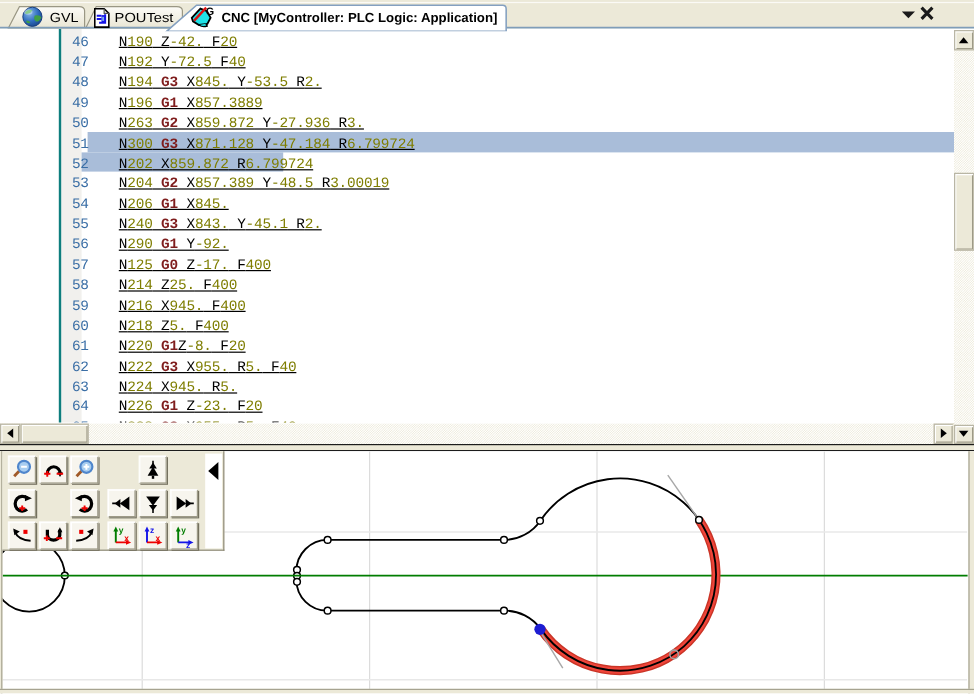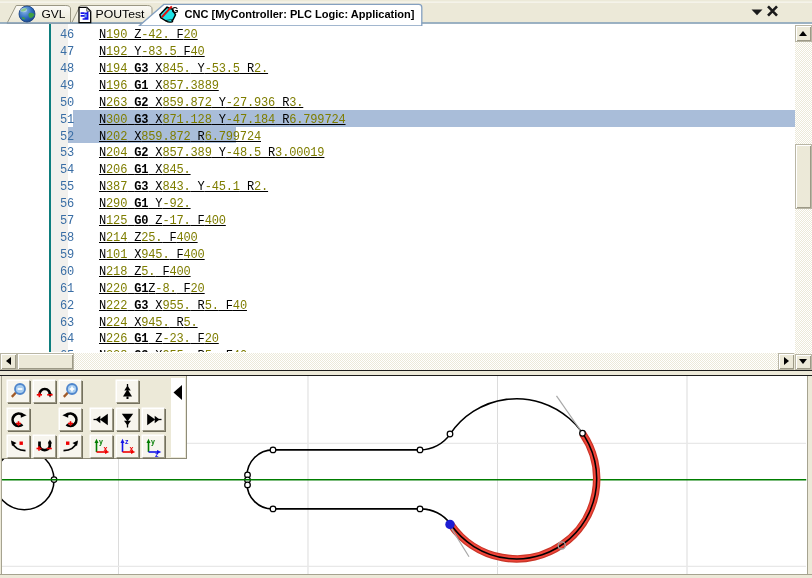--- a/index.html
+++ b/index.html
@@ -10,21 +10,21 @@
 #code{left:0;top:23.6px;width:795px;height:328.9px;background:#fff;overflow:hidden;}
 #gutgray{left:51px;top:0;width:17px;height:329px;background:#f1f0ed;}
 #teal{left:49px;top:0;width:2px;height:329px;background:#0e7e7e;}
 #sel1{left:73px;top:86.6px;width:722px;height:16.9px;background:#a9bdd9;}
 #sel2{left:68px;top:103.5px;width:167.5px;height:16.4px;background:#a9bdd9;}
 pre{margin:0;font-family:"Liberation Mono",monospace;font-size:12px;line-height:16.9px;
   letter-spacing:-0.16px;padding-left:27px;}
 #nums{left:0;top:-13.4px;width:47px;text-align:right;color:#3a6ea5;}
 #src{left:72px;top:-13.4px;color:#000;text-decoration:underline;}
 #src i{color:#7e7d00;font-style:normal;}
-#src b{color:#000000;font-weight:bold;}
+#src b{color:#7f1d1d;font-weight:bold;}
 
 .sbtn{background:#ece9d8;box-shadow:inset 1px 1px 0 #fff,inset -1px -1px 0 #9d9a87;
   border:1px solid #b9b6a5;box-sizing:border-box;display:flex;align-items:center;justify-content:center;}
 .tri{width:0;height:0;}
 #hsb{left:0;top:352.5px;width:795px;height:17.5px;background:#fff;
  background-image:linear-gradient(45deg,#ece9d8 25%,transparent 25%,transparent 75%,#ece9d8 75%),
  linear-gradient(45deg,#ece9d8 25%,transparent 25%,transparent 75%,#ece9d8 75%);
  background-size:2px 2px;background-position:0 0,1px 1px;}
 #vsb{left:795px;top:25px;width:16.5px;height:345px;background:#fff;
  background-image:linear-gradient(45deg,#ece9d8 25%,transparent 25%,transparent 75%,#ece9d8 75%),
@@ -74,33 +74,33 @@
 58
 59
 60
 61
 62
 63
 64
 65</pre>
   <pre id="src" class="abs">N<i>188</i> G<i>1</i> X<i>843.</i> F<i>40</i>
 N<i>190</i> Z<i>-42.</i> F<i>20</i>
-N<i>192</i> Y<i>-83.5</i> F<i>40</i>
+N<i>192</i> Y<i>-72.5</i> F<i>40</i>
 N<i>194</i> <b>G3</b> X<i>845.</i> Y<i>-53.5</i> R<i>2.</i>
 N<i>196</i> <b>G1</b> X<i>857.3889</i>
 N<i>263</i> <b>G2</b> X<i>859.872</i> Y<i>-27.936</i> R<i>3.</i>
 N<i>300</i> <b>G3</b> X<i>871.128</i> Y<i>-47.184</i> R<i>6.799724</i>
 N<i>202</i> X<i>859.872</i> R<i>6.799724</i>
 N<i>204</i> <b>G2</b> X<i>857.389</i> Y<i>-48.5</i> R<i>3.00019</i>
 N<i>206</i> <b>G1</b> X<i>845.</i>
-N<i>387</i> <b>G3</b> X<i>843.</i> Y<i>-45.1</i> R<i>2.</i>
+N<i>240</i> <b>G3</b> X<i>843.</i> Y<i>-45.1</i> R<i>2.</i>
 N<i>290</i> <b>G1</b> Y<i>-92.</i>
 N<i>125</i> <b>G0</b> Z<i>-17.</i> F<i>400</i>
 N<i>214</i> Z<i>25.</i> F<i>400</i>
-N<i>101</i> X<i>945.</i> F<i>400</i>
+N<i>216</i> X<i>945.</i> F<i>400</i>
 N<i>218</i> Z<i>5.</i> F<i>400</i>
 N<i>220</i> <b>G1</b>Z<i>-8.</i> F<i>20</i>
 N<i>222</i> <b>G3</b> X<i>955.</i> R<i>5.</i> F<i>40</i>
 N<i>224</i> X<i>945.</i> R<i>5.</i>
 N<i>226</i> <b>G1</b> Z<i>-23.</i> F<i>20</i>
 N<i>228</i> <b>G3</b> X<i>955.</i> R<i>5.</i> F<i>40</i></pre>
 </div>
 
 <svg id="tabs" class="abs" style="left:0;top:0" width="812" height="26" viewBox="0 0 812 26">
   <defs>

